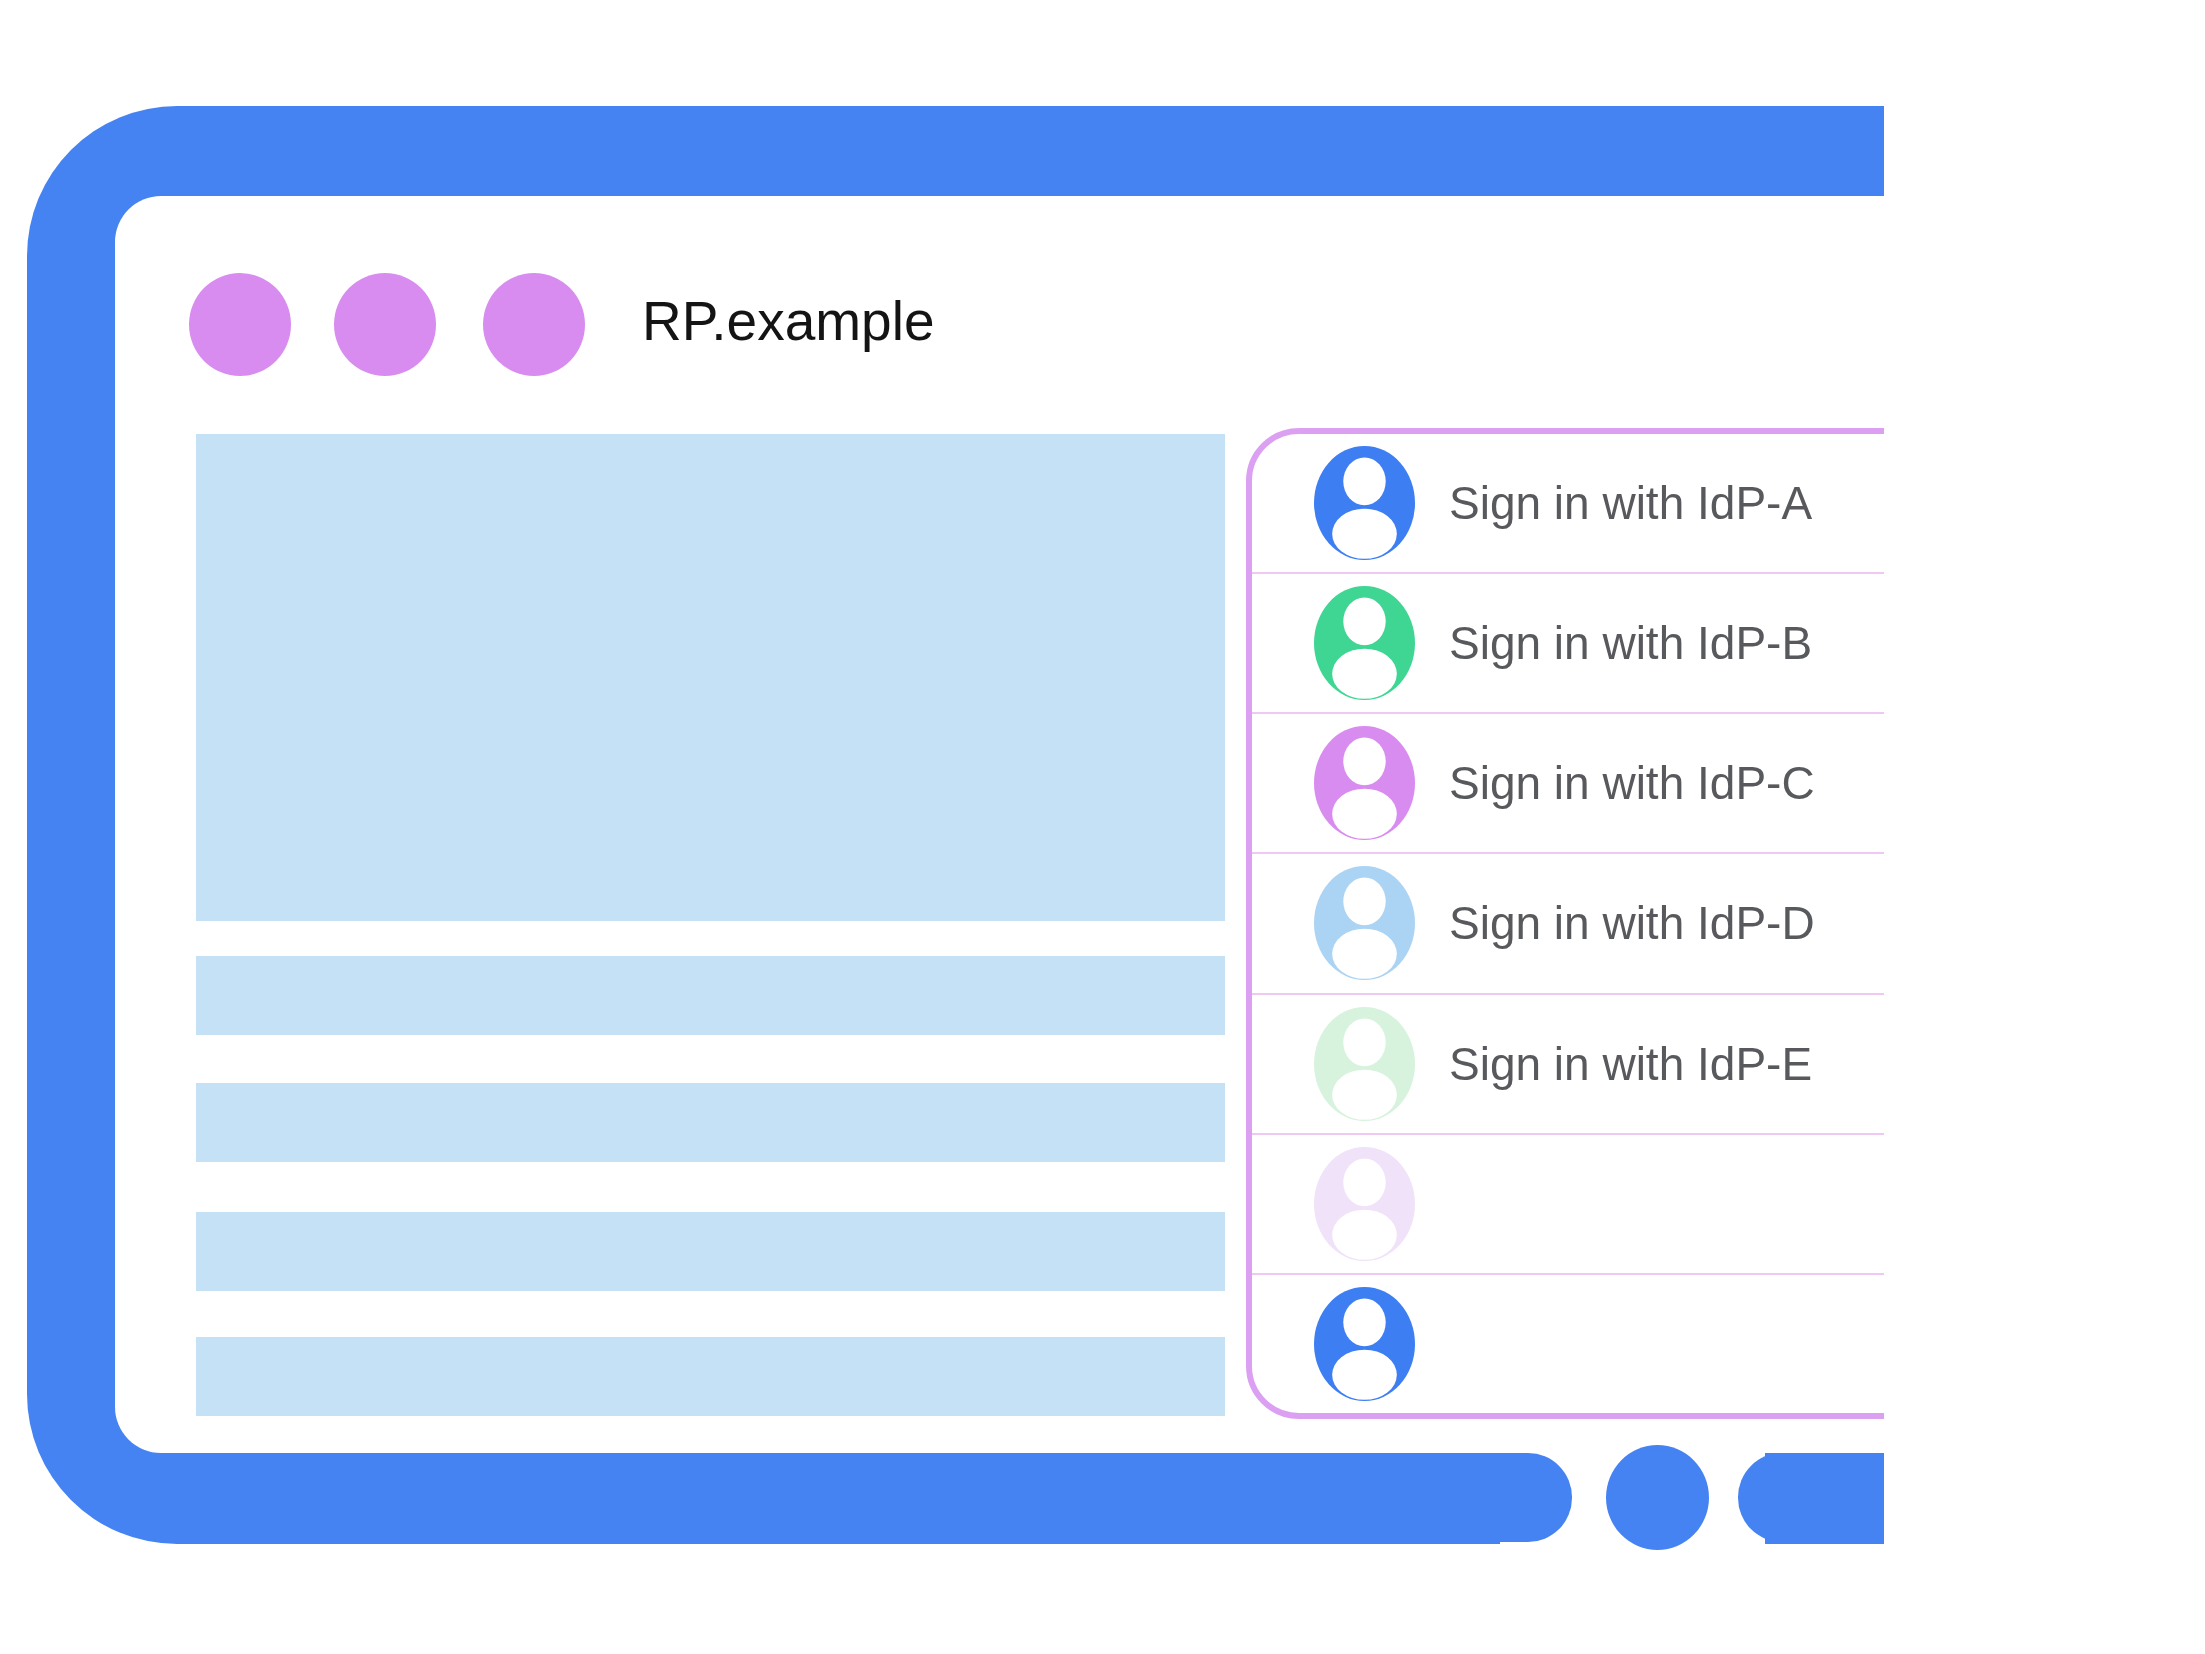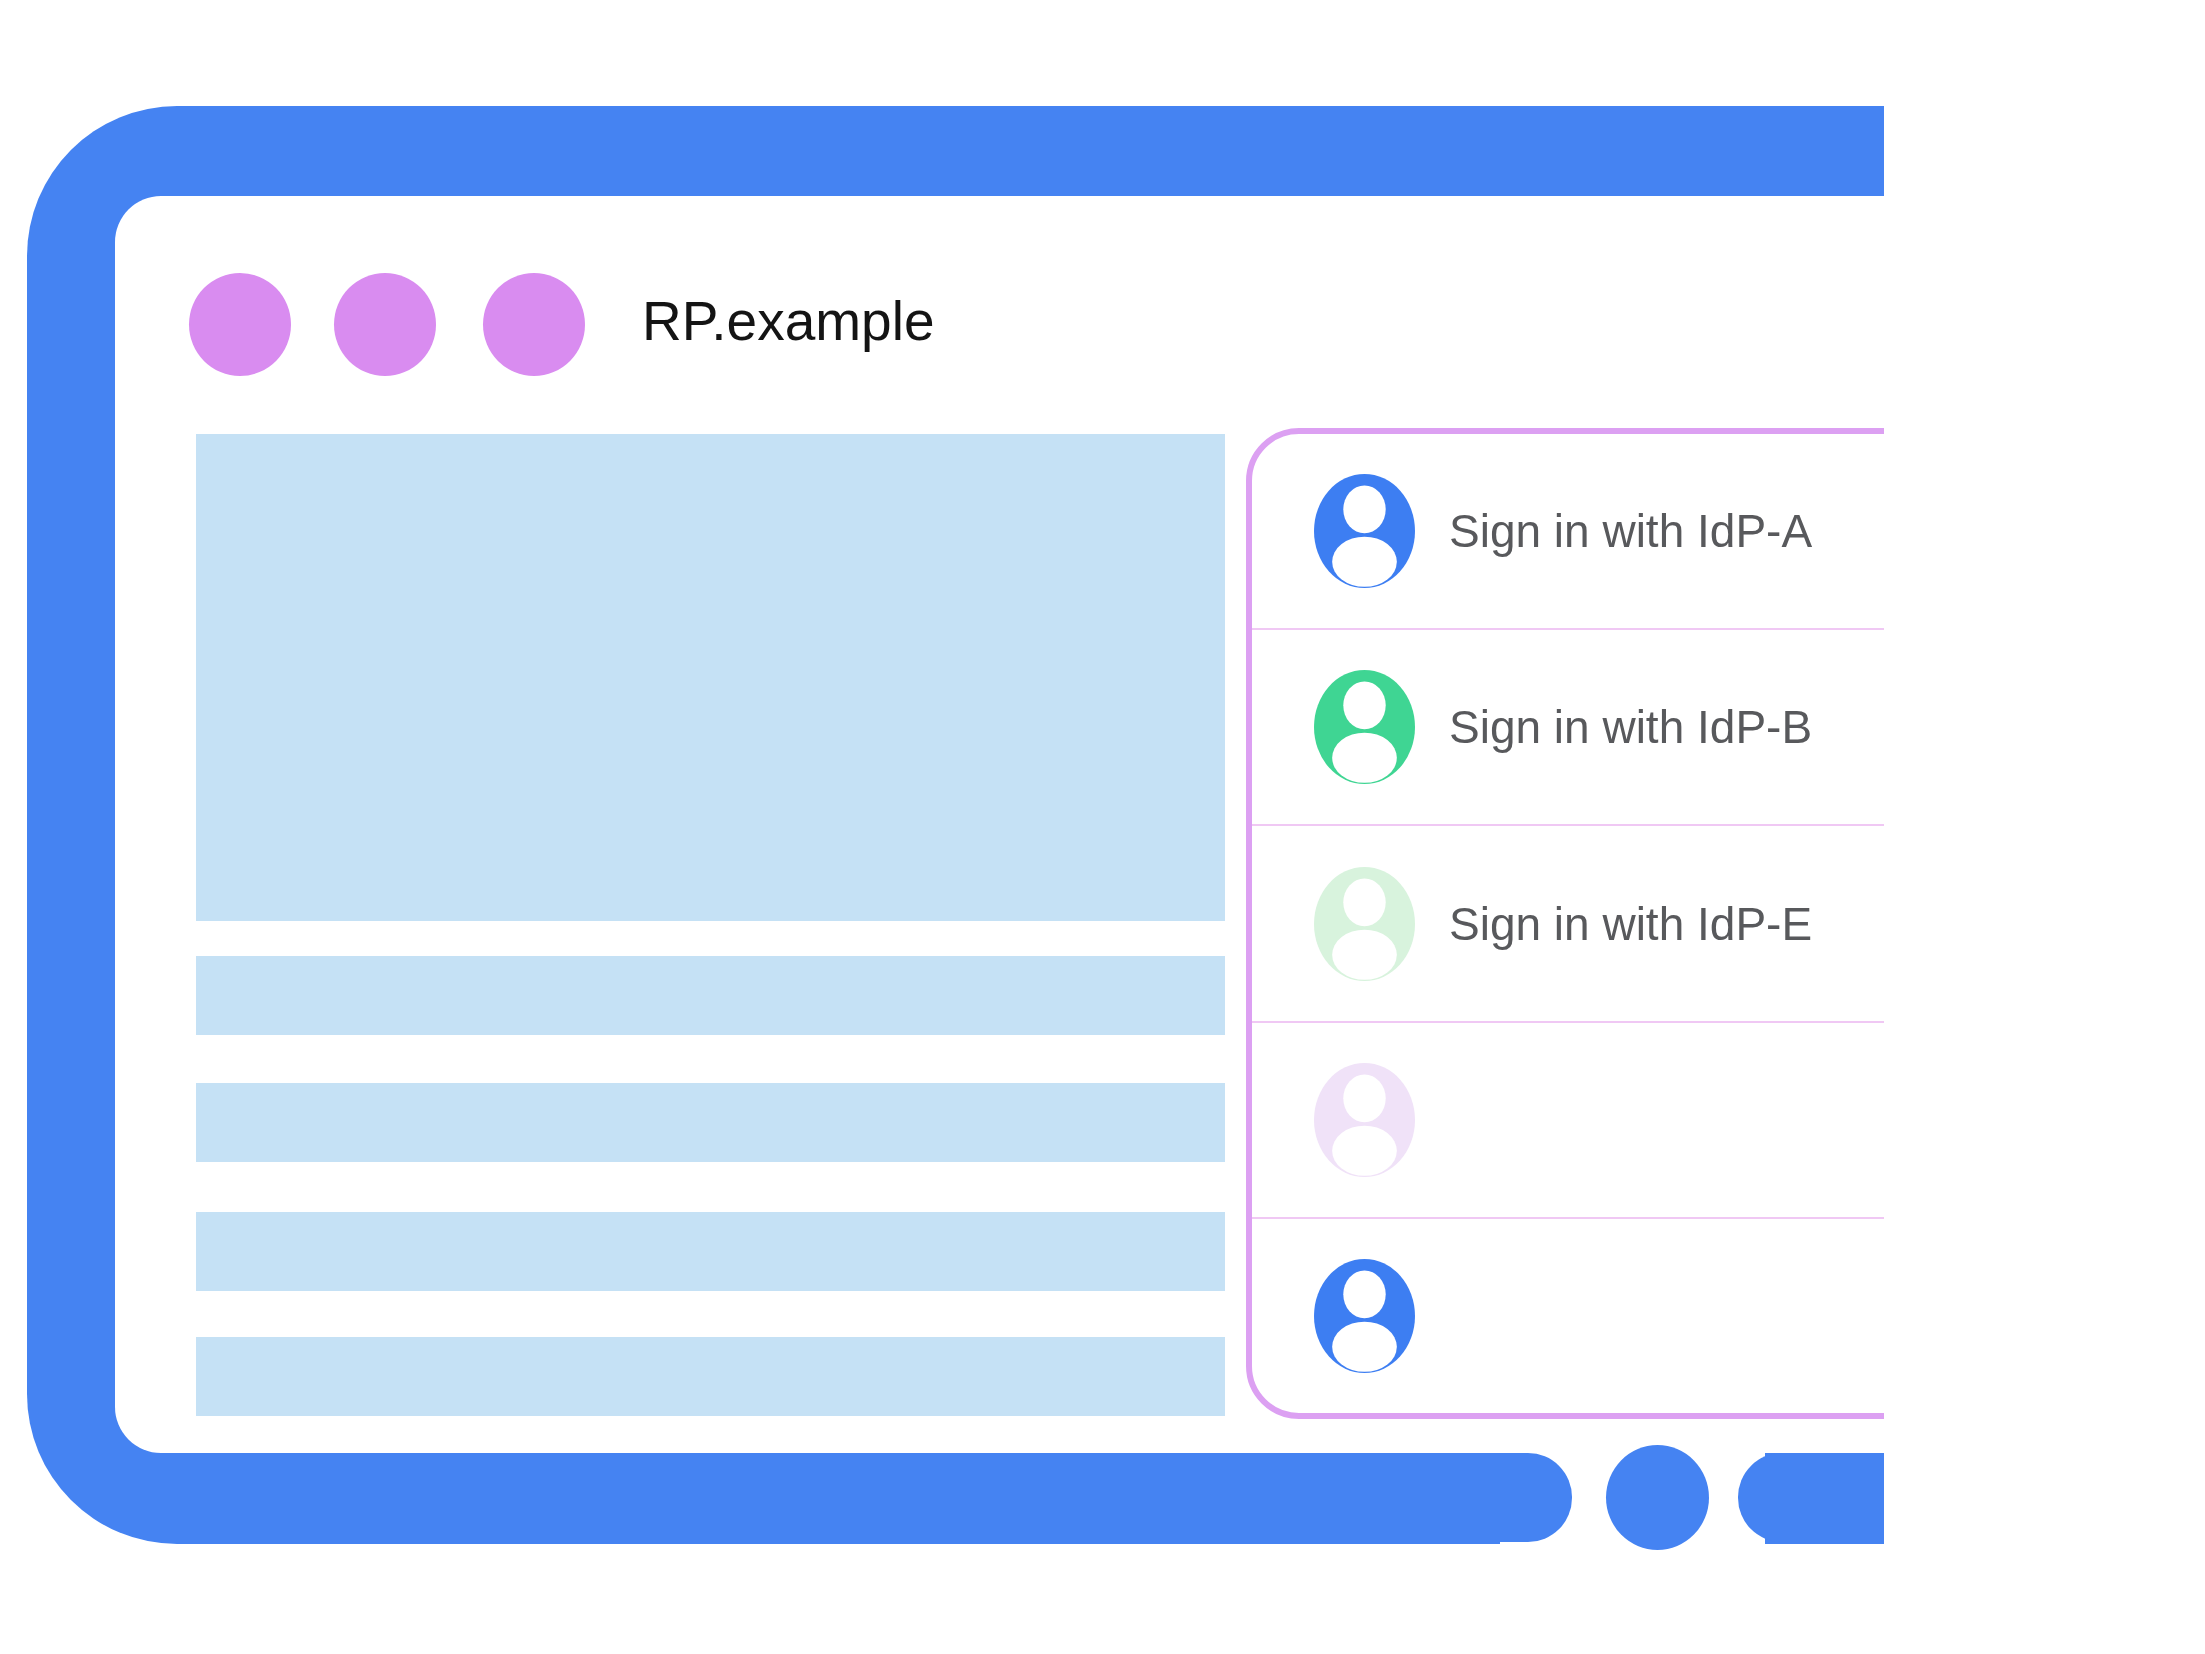--- a/index.html
+++ b/index.html
@@ -169,21 +169,37 @@
 
   <div class="signin-row">
     <svg class="avatar" viewBox="0 0 100 100" preserveAspectRatio="none" aria-hidden="true">
       <ellipse class="avatar-bg" cx="50" cy="50" rx="50" ry="50" fill="#3FD593"></ellipse>
       <circle class="avatar-head" cx="50" cy="31" r="21" fill="#ffffff"></circle>
       <ellipse class="avatar-body" cx="50" cy="77" rx="32" ry="22" fill="#ffffff"></ellipse>
     </svg>
     <span class="signin-label">Sign in with IdP-B</span>
   </div>
 
-
+  <div class="signin-row">
+    <svg class="avatar" viewBox="0 0 100 100" preserveAspectRatio="none" aria-hidden="true">
+      <ellipse class="avatar-bg" cx="50" cy="50" rx="50" ry="50" fill="#D98CF0"></ellipse>
+      <circle class="avatar-head" cx="50" cy="31" r="21" fill="#ffffff"></circle>
+      <ellipse class="avatar-body" cx="50" cy="77" rx="32" ry="22" fill="#ffffff"></ellipse>
+    </svg>
+    <span class="signin-label">Sign in with IdP-C</span>
+  </div>
+
+  <div class="signin-row">
+    <svg class="avatar" viewBox="0 0 100 100" preserveAspectRatio="none" aria-hidden="true">
+      <ellipse class="avatar-bg" cx="50" cy="50" rx="50" ry="50" fill="#ABD3F3"></ellipse>
+      <circle class="avatar-head" cx="50" cy="31" r="21" fill="#ffffff"></circle>
+      <ellipse class="avatar-body" cx="50" cy="77" rx="32" ry="22" fill="#ffffff"></ellipse>
+    </svg>
+    <span class="signin-label">Sign in with IdP-D</span>
+  </div>
 
   <div class="signin-row">
     <svg class="avatar" viewBox="0 0 100 100" preserveAspectRatio="none" aria-hidden="true">
       <ellipse class="avatar-bg" cx="50" cy="50" rx="50" ry="50" fill="#D8F3DD"></ellipse>
       <circle class="avatar-head" cx="50" cy="31" r="21" fill="#ffffff"></circle>
       <ellipse class="avatar-body" cx="50" cy="77" rx="32" ry="22" fill="#ffffff"></ellipse>
     </svg>
     <span class="signin-label">Sign in with IdP-E</span>
   </div>
 

